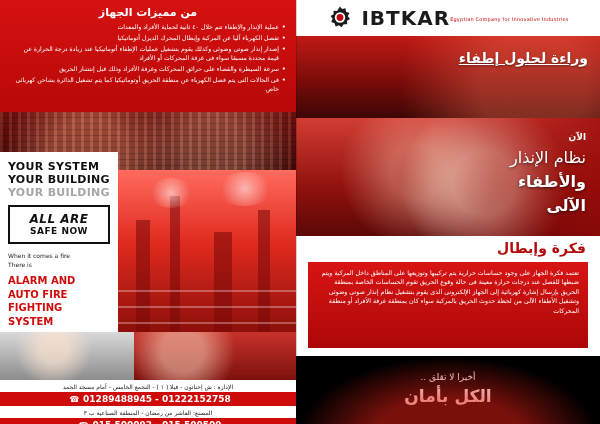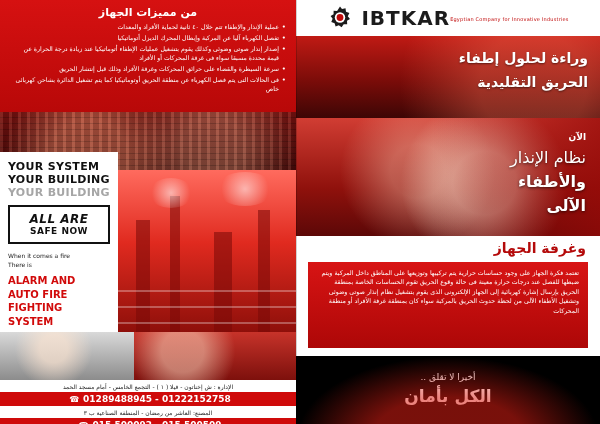--- a/index.html
+++ b/index.html
@@ -128,21 +128,21 @@
 
   .hero{
     position:absolute;left:0;top:36px;width:304px;height:82px;
     background:
       radial-gradient(circle at 78% 60%, rgba(255,120,90,.35) 0 22%, rgba(0,0,0,0) 55%),
       linear-gradient(180deg,#c01a14 0%,#7a0c09 55%,#3d0605 100%);
     color:#fff;direction:rtl;
   }
   .hero-t1{
     position:absolute;right:12px;top:14px;font-size:14px;font-weight:bold;
-    letter-spacing:.5px;text-shadow:0 1px 2px rgba(0,0,0,.5);
+    letter-spacing:.5px;text-shadow:0 1px 2px rgba(0,0,0,.5);text-decoration:underline;
   }
   .hero-t2{
     position:absolute;right:12px;top:38px;font-size:14px;font-weight:bold;
     letter-spacing:.5px;text-shadow:0 1px 2px rgba(0,0,0,.5);
   }
   .mid-photo{
     position:absolute;left:0;top:118px;width:304px;height:118px;
     background:
       radial-gradient(circle at 62% 55%, rgba(255,235,215,.55) 0 16%, rgba(0,0,0,0) 42%),
       radial-gradient(circle at 40% 45%, rgba(255,215,190,.35) 0 14%, rgba(0,0,0,0) 40%),
@@ -271,32 +271,31 @@
         </svg>
       </span>
       <span class="brandtxt">
         <span class="brand-name">IBTKAR</span>
         <span class="brand-sub">Egyptian Company for Innovative Industries</span>
       </span>
     </div>
 
     <div class="hero">
       <div class="hero-t1">وراءة لحلول إطفاء</div>
-      <div class="hero-t2">الحريق التقليدية</div>
     </div>
 
     <div class="mid-photo">
       <div class="mid-overlay"></div>
       <div class="alarm-now">الآن</div>
       <div class="alarm-l1">نظام الإنذار</div>
       <div class="alarm-l2">والأطفاء</div>
       <div class="alarm-l3">الآلى</div>
     </div>
 
-    <div class="idea-title">وغرفة الجهاز</div>
+    <div class="idea-title">فكرة وإبطال</div>
     <div class="idea-box">تعتمد فكرة الجهاز على وجود حساسات حرارية يتم تركيبها وتوزيعها على المناطق داخل المركبة ويتم ضبطها للفصل عند درجات حرارة معينة فى حالة وقوع الحريق تقوم الحساسات الخاصة بمنطقة الحريق بإرسال إشارة كهربائية إلى الجهاز الإلكترونى الذى يقوم بتشغيل نظام إنذار صوتى وضوئى وتشغيل الأطفاء الآلى من لحظة حدوث الحريق بالمركبة سواء كان بمنطقة غرفة الأفراد أو منطقة المحركات</div>
 
     <div class="foot">
       <div class="foot-glow"></div>
       <div class="foot-l1">أخيرا لا تقلق ..</div>
       <div class="foot-l2">الكل بأمان</div>
     </div>
   </div>
 
   <div class="fold"></div>

